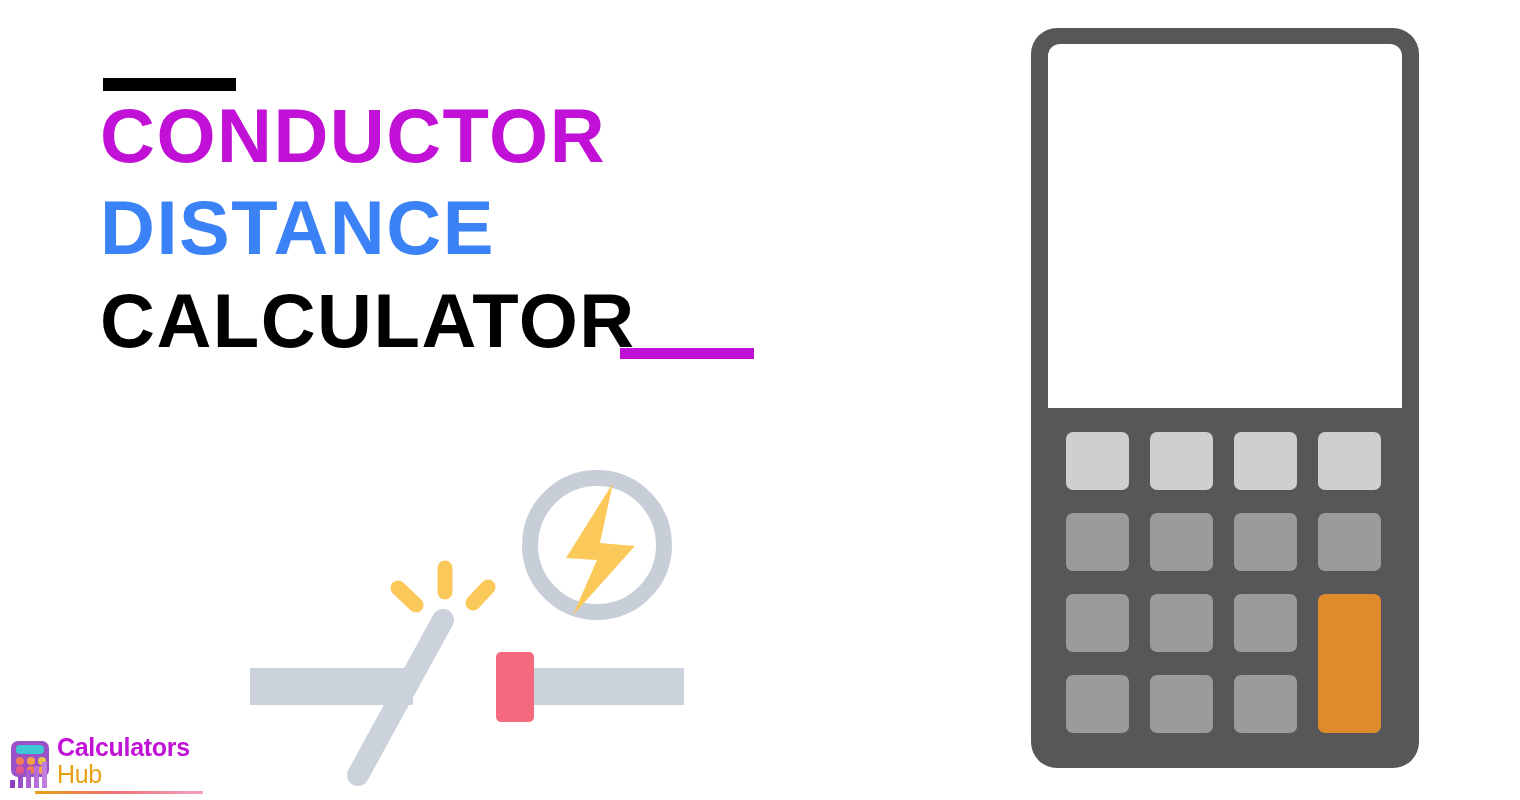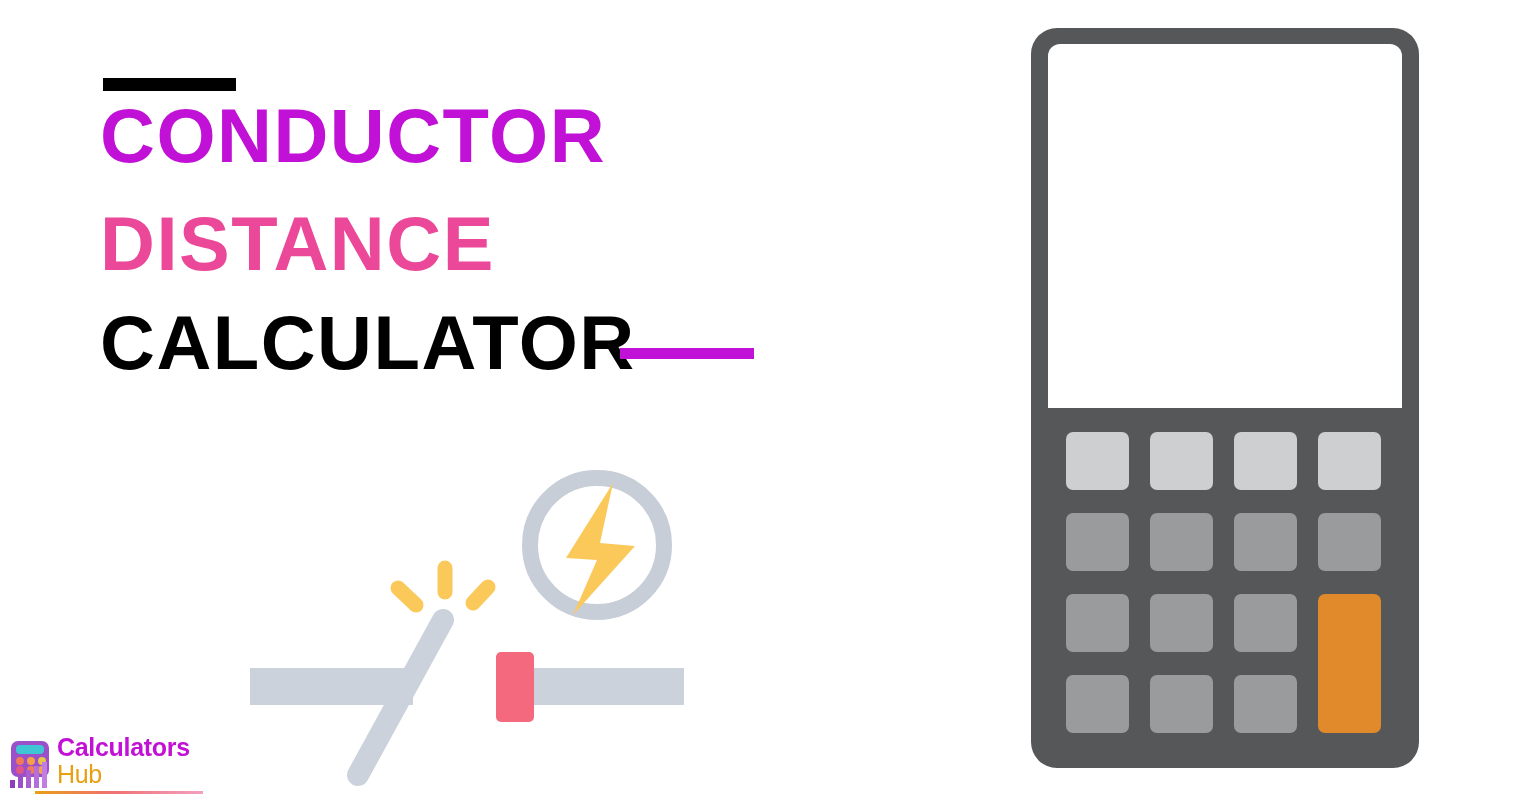--- a/index.html
+++ b/index.html
@@ -22,22 +22,22 @@
     font-family: "Liberation Sans", sans-serif;
     font-weight: 700;
     font-size: 76px;
     line-height: 1.03;
     letter-spacing: 1.5px;
     text-transform: uppercase;
     margin: 0;
     white-space: nowrap;
   }
   .t1 { color: #C211D6; }
-  .t2 { color: #ec4899; margin-top: 30px; }
-  .t3 { color: #000000; margin-top: 20px; }
+  .t2 { color: #3b82f6; margin-top: 14px; }
+  .t3 { color: #000000; margin-top: 14px; }
   .rule-magenta {
     position: absolute; left: 620px; top: 348px;
     width: 134px; height: 11px; background: #C211D6;
   }
 
   
   .illus { position: absolute; left: 240px; top: 440px; width: 470px; height: 360px; }
   .illus svg { display: block; }
 
   

